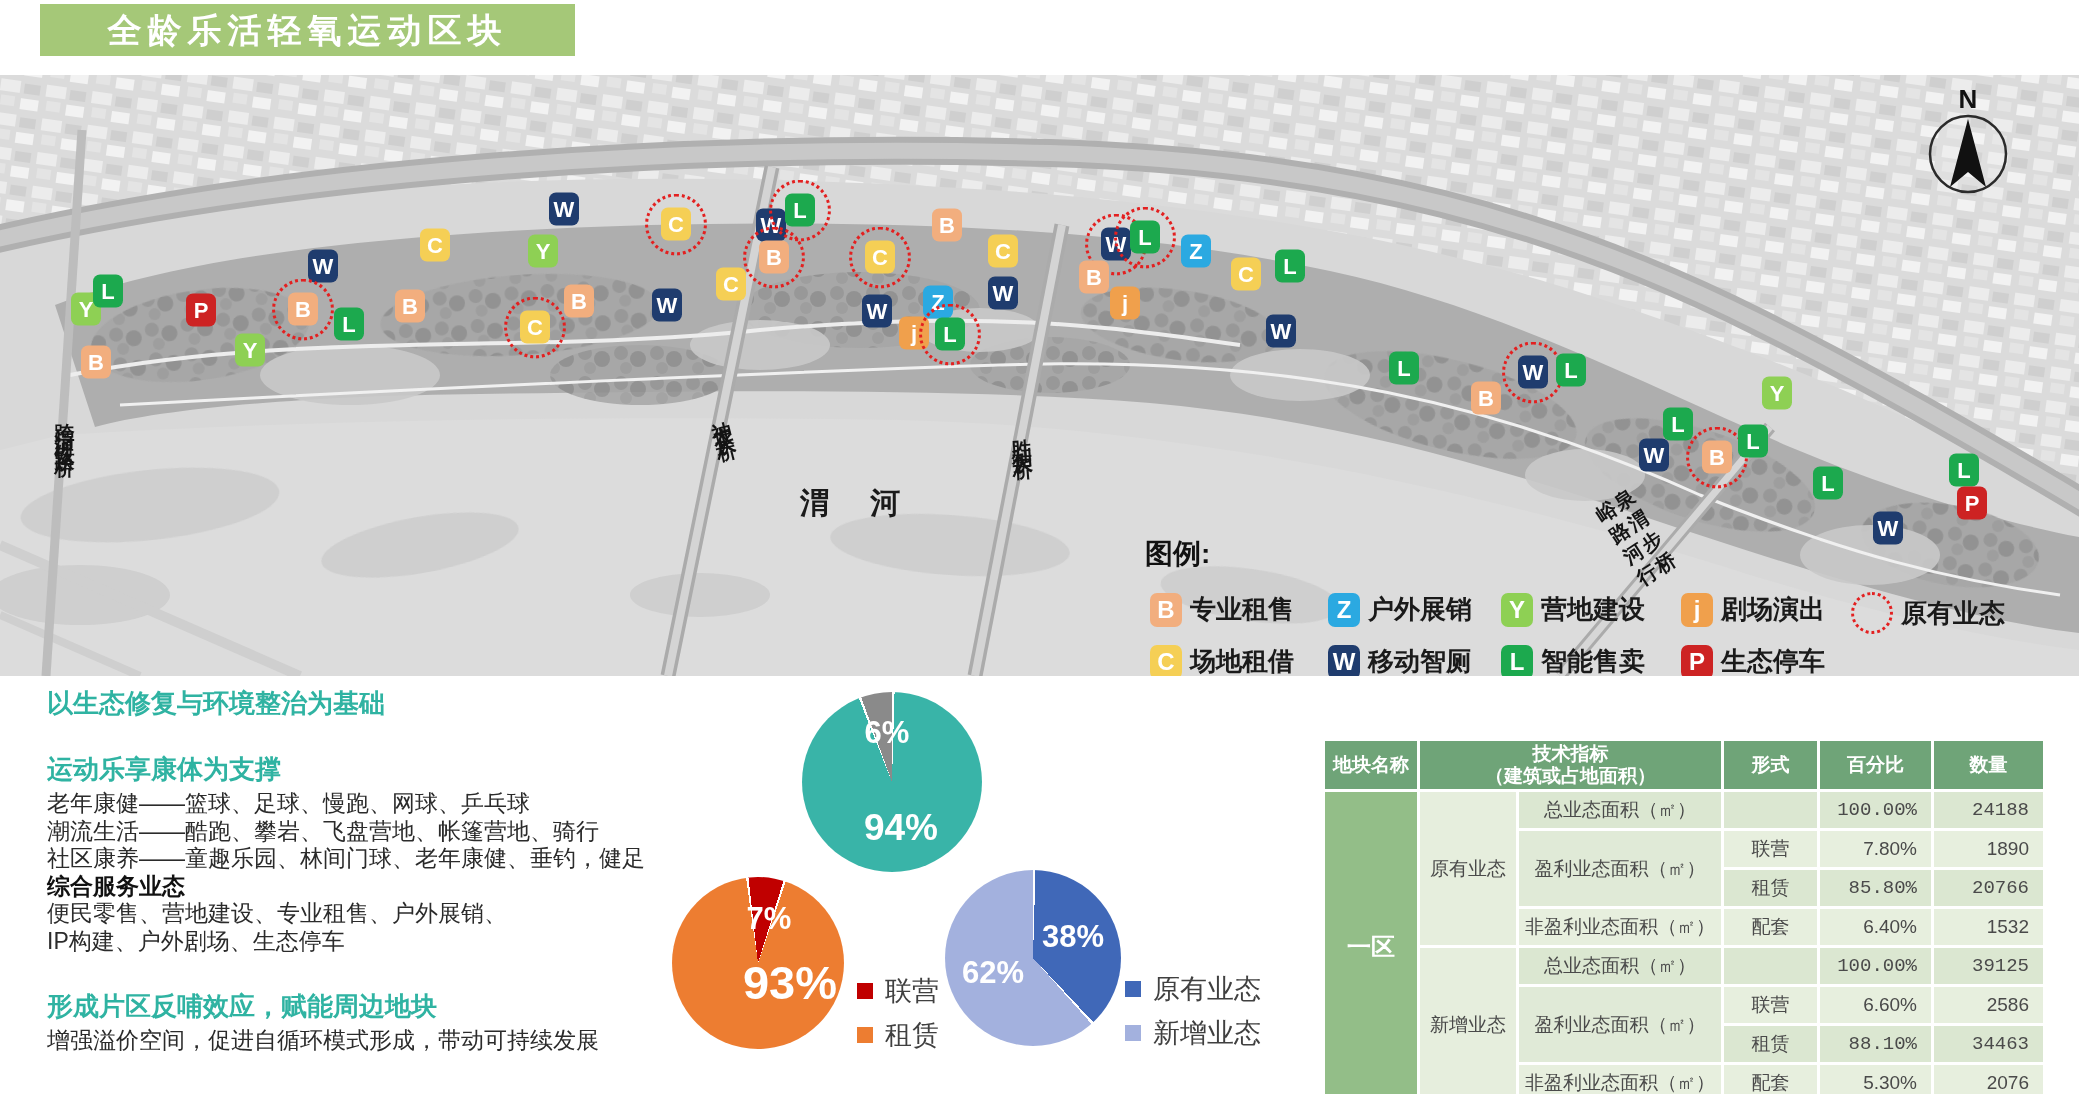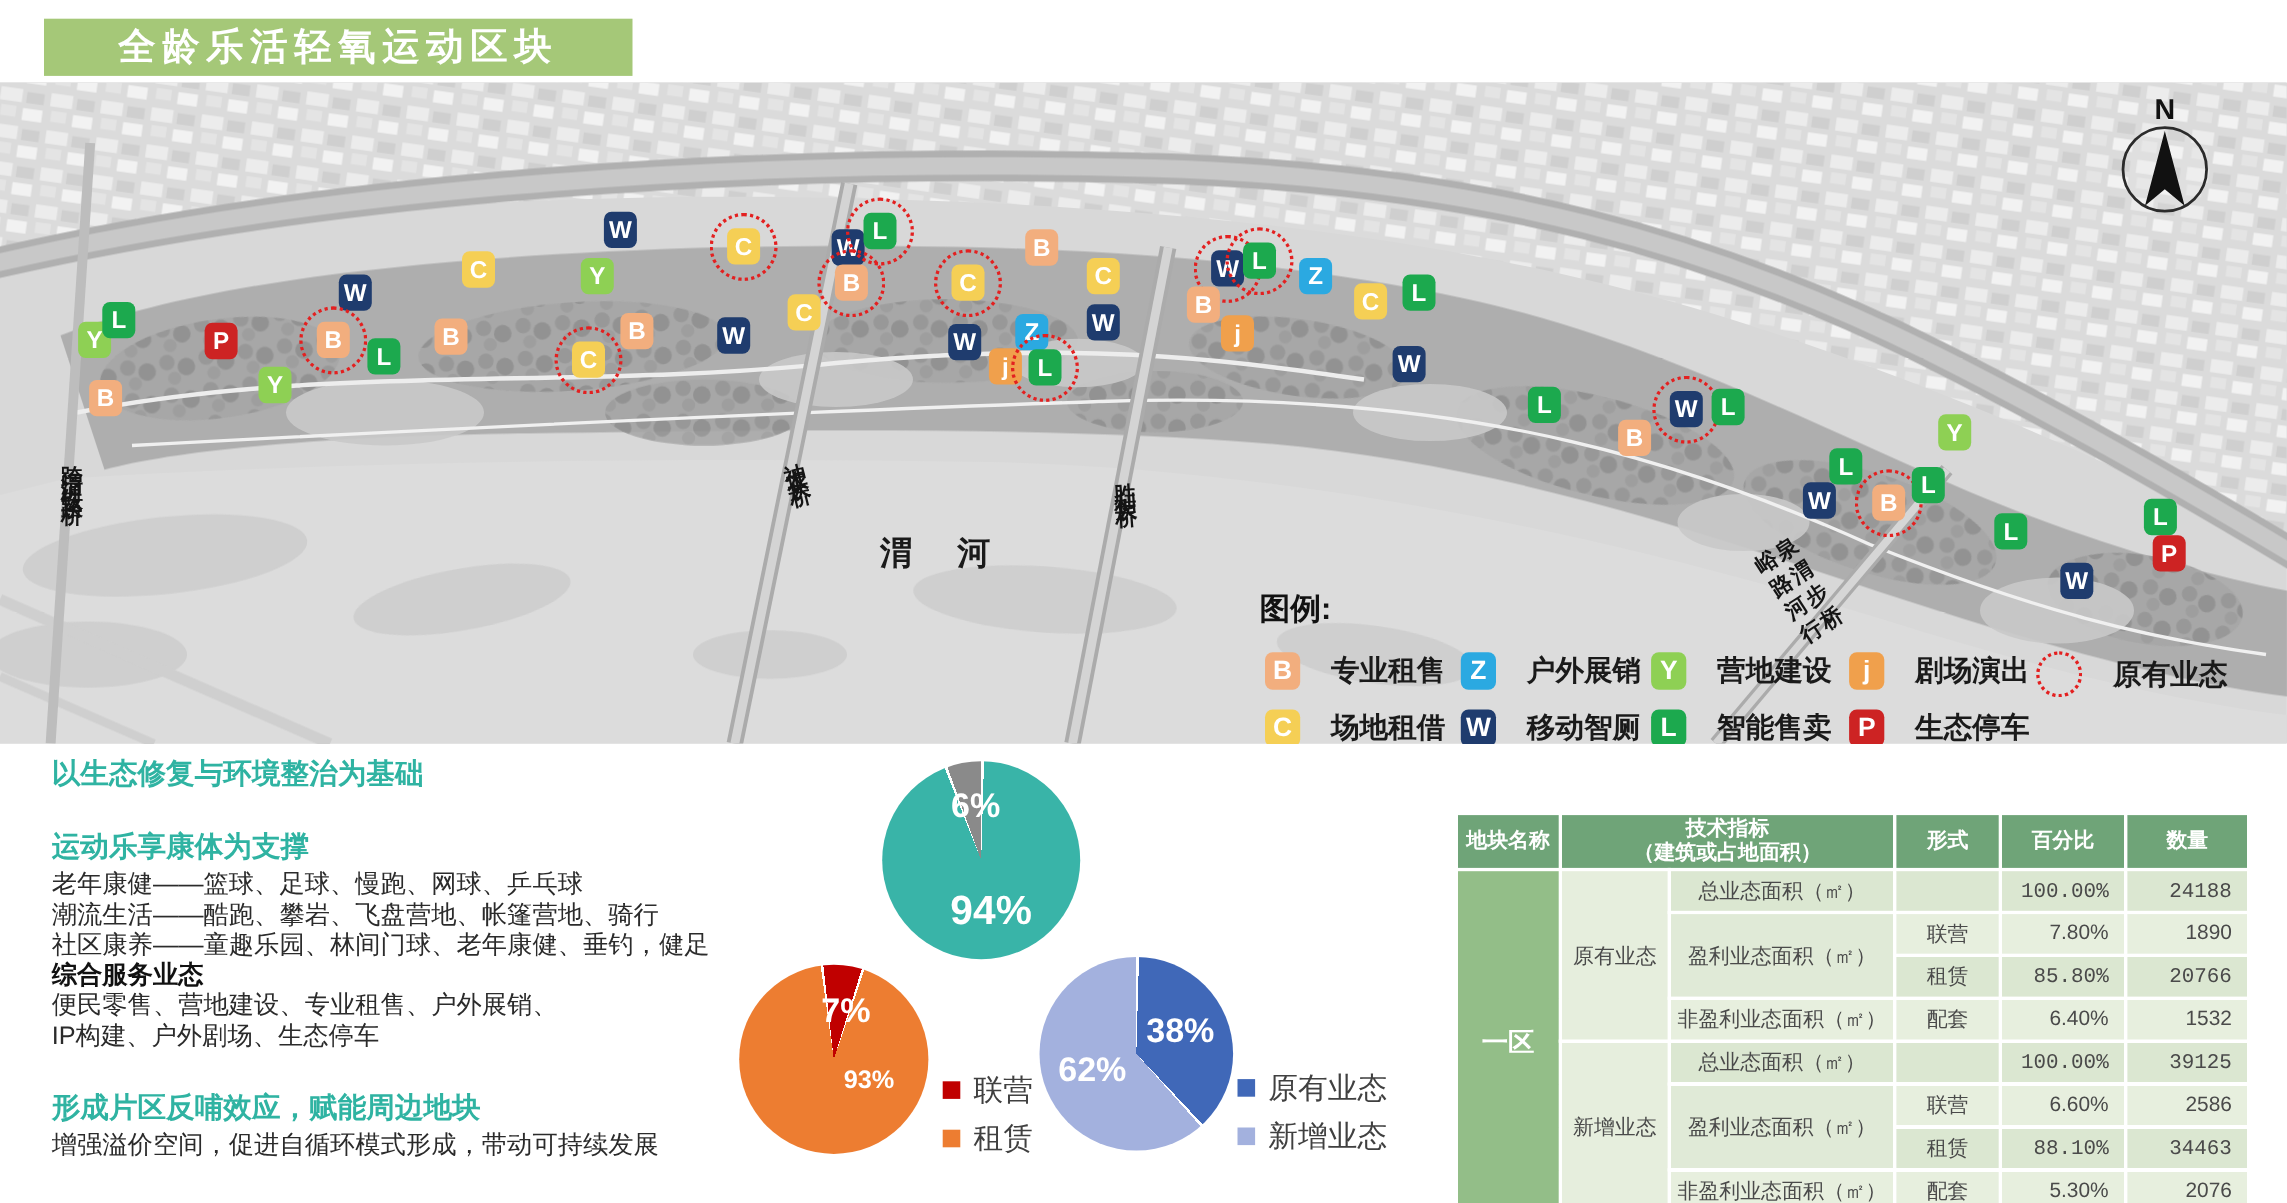--- a/index.html
+++ b/index.html
@@ -1,19 +1,19 @@
 <!DOCTYPE html>
 <html style="--title-bg: #A5C878; --teal: #2FB3A2; --table-header: #6FA478; --zone-green: #93BE88; --subgroup-bg: #E6EEDD; --row-a: #DBE7D1; --row-b: #E7EFDE; --row-mid: #E0EAD7; --dotted-circle: #E32020;"><head>
 <meta charset="utf-8">
 <style>
   html,body{margin:0;padding:0;background:#fff;}
   .page{position:relative;width:2079px;height:1094px;background:#ffffff;overflow:hidden;
         font-family:"Liberation Sans","DejaVu Sans",sans-serif;}
   
-  .title-bar{position:absolute;left:40px;top:17px;width:535px;height:52px;background:var(--title-bg,#A5C878);
+  .title-bar{position:absolute;left:40px;top:4px;width:535px;height:52px;background:var(--title-bg,#A5C878);
              color:#fff;font-size:34px;font-weight:bold;letter-spacing:6px;line-height:52px;text-align:center;}
   
   .map{position:absolute;left:0;top:75px;width:2079px;height:601px;overflow:hidden;background:#D8D8D8;}
   .map-art{position:absolute;left:0;top:0;width:100%;height:100%;}
   .bridge-label{position:absolute;writing-mode:vertical-rl;text-orientation:upright;letter-spacing:7px;
                 font-weight:bold;font-size:20px;color:#141414;}
   .bridge-label.b3{writing-mode:horizontal-tb;white-space:pre-line;text-align:center;line-height:25px;
                    letter-spacing:2px;transform:rotate(-33deg);}
   .river-label{position:absolute;left:800px;top:408px;font-size:30px;font-weight:bold;color:#1a1a1a;letter-spacing:16px;}
   .compass{position:absolute;left:1922px;top:12px;width:92px;height:120px;text-align:center;}
@@ -22,38 +22,38 @@
   .marker{position:absolute;width:30px;height:33px;border-radius:7px;color:#fff;font-size:22px;font-weight:bold;
           text-align:center;line-height:33px;transform:translate(-50%,-50%);}
   .marker.circled::before{content:'';position:absolute;left:50%;top:50%;width:56px;height:56px;
           transform:translate(-50%,-50%);border:3.5px dotted var(--dotted-circle,#E32020);border-radius:50%;}
   
   .legend-title{position:absolute;left:1145px;top:460px;font-size:28px;font-weight:bold;color:#111;}
   .legend-item{position:absolute;display:flex;align-items:center;}
   .legend-badge{width:32px;height:34px;border-radius:7px;color:#fff;font-size:24px;font-weight:bold;
                 text-align:center;line-height:34px;flex:0 0 32px;}
   .legend-dotted{width:36px;height:36px;border:3.5px dotted var(--dotted-circle,#E32020);border-radius:50%;flex:0 0 36px;}
-  .legend-label{margin-left:28px;font-size:26px;font-weight:600;color:#1a1a1a;white-space:nowrap;}
+  .legend-label{margin-left:8px;font-size:26px;font-weight:600;color:#1a1a1a;white-space:nowrap;}
   
   .left-panel{position:absolute;left:47px;top:688px;width:640px;}
   .sec-heading{font-size:26px;font-weight:bold;color:var(--teal,#2FB3A2);line-height:30px;margin:0 0 6px 0;}
   .sec-line{font-size:23px;color:#2b2b2b;line-height:27.5px;margin:0;white-space:nowrap;}
   .sec-line.bold{font-weight:bold;color:#111;}
   .section{margin-bottom:36px;}
   
   .pie-chart{position:absolute;}
   .pie{position:absolute;left:0;top:0;width:100%;height:100%;border-radius:50%;}
   .pct{position:absolute;transform:translate(-50%,-50%);color:#fff;font-weight:bold;white-space:nowrap;}
   .pie0{left:802px;top:692px;width:180px;height:180px;}
   .pie1{left:672px;top:877px;width:172px;height:172px;}
   .pie2{left:945px;top:870px;width:176px;height:176px;}
   .pie0 .sl0{left:99px;top:136px;font-size:37px;}
   .pie0 .sl1{left:85px;top:41px;font-size:31px;}
   .pie1 .sl0{left:97px;top:42px;font-size:31px;}
-  .pie1 .sl1{left:118px;top:105px;font-size:23px;}
+  .pie1 .sl1{left:118px;top:105px;font-size:47px;}
   .pie2 .sl0{left:128px;top:67px;font-size:31px;}
   .pie2 .sl1{left:48px;top:103px;font-size:31px;}
   .plegend{position:absolute;}
   .pie0 .plegend{left:190px;top:58px;}
   .pie1 .plegend{left:185px;top:92px;}
   .pie2 .plegend{left:180px;top:97px;}
   .plegend-row{display:flex;align-items:center;height:44px;}
   .swatch{width:16px;height:16px;margin-right:12px;flex:0 0 16px;}
   .plegend-label{font-size:27px;color:#404040;white-space:nowrap;}
   

